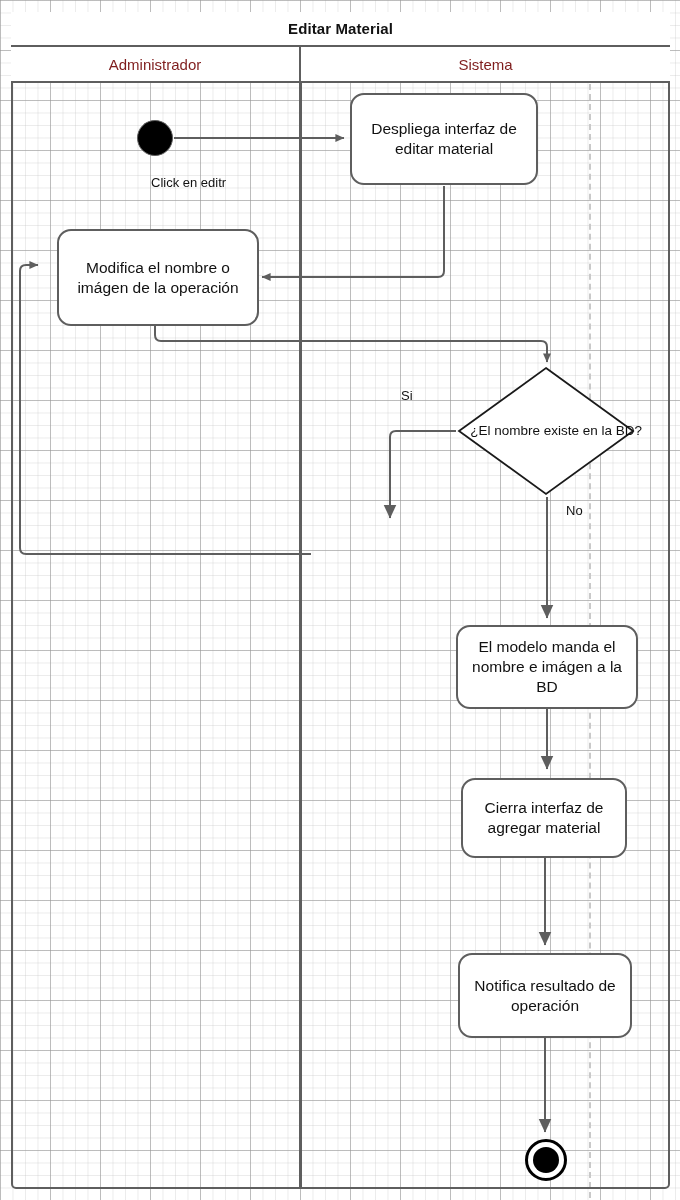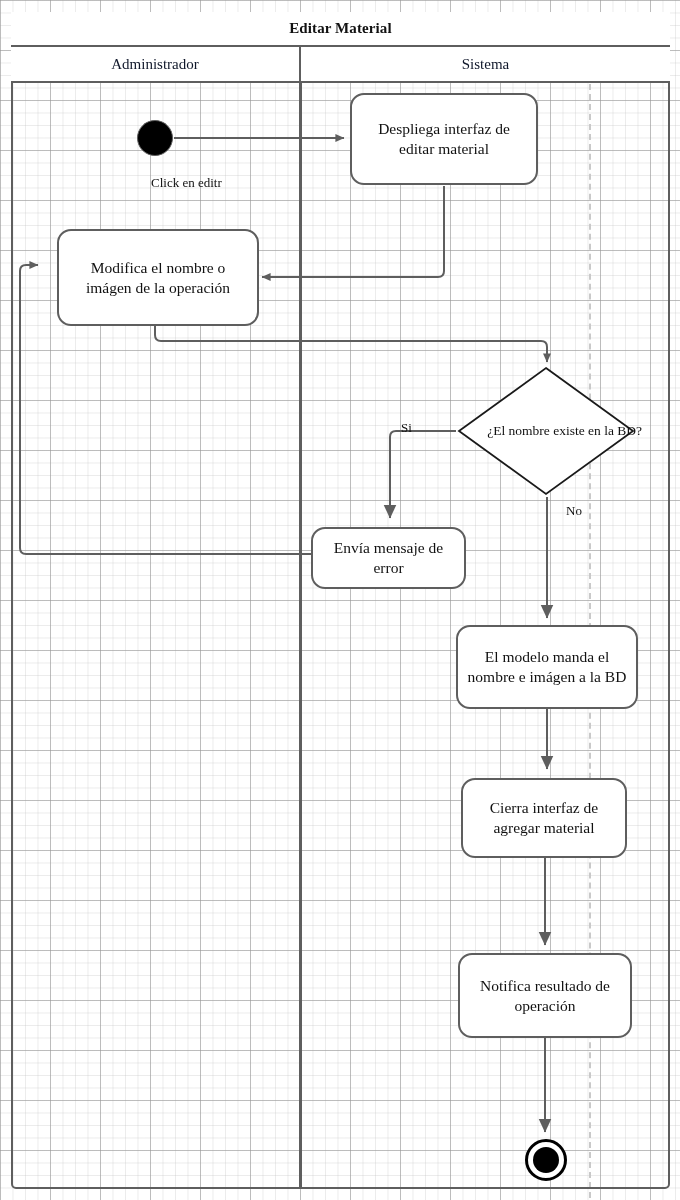--- a/index.html
+++ b/index.html
@@ -17,21 +17,21 @@
       linear-gradient(to right, rgba(150,150,150,0.55) 1px, transparent 1px),
       linear-gradient(to bottom, rgba(150,150,150,0.55) 1px, transparent 1px),
       linear-gradient(to right, rgba(200,200,200,0.35) 1px, transparent 1px),
       linear-gradient(to bottom, rgba(200,200,200,0.35) 1px, transparent 1px);
     background-size:
       50px 50px,
       50px 50px,
       12.5px 12.5px,
       12.5px 12.5px;
     background-position: 0px 0px, 0px 0px, 0px 0px, 0px 0px;
-    font-family: Liberation Serif, serif;
+    font-family: Liberation Sans, sans-serif;
   }
 
   
   .page-break {
     position: absolute;
     top: 84px;
     left: 589px;
     width: 0;
     height: 1114px;
     border-left: 2px dashed #c9c9c9;
@@ -69,21 +69,21 @@
   .lane-head {
     position: absolute;
     top: 47px;
     height: 36px;
     box-sizing: border-box;
     border-bottom: 2.5px solid #5e5e5e;
     display: flex;
     align-items: center;
     justify-content: center;
     font-size: 15px;
-    color: #0f172a;
+    color: #7f1d1d;
     background: #fff;
   }
   .lane-head.left  { left: 11px;  width: 290px; border-right: 2.5px solid #5e5e5e; }
   .lane-head.right { left: 301px; width: 369px; }
 
   .lane-divider {
     position: absolute;
     left: 299px;
     top: 83px;
     width: 2.5px;
@@ -246,25 +246,24 @@
 
   <div class="act" style="left:57px; top:229px; width:202px; height:97px;">Modifica el nombre o imágen de la operación</div>
 
   <div class="decision-wrap">
     <svg width="176" height="128" viewBox="0 0 176 128" xmlns="http://www.w3.org/2000/svg">
       <polygon points="88,1 175,64 88,127 1,64" fill="#ffffff" stroke="#1a1a1a" stroke-width="1.8"></polygon>
     </svg>
     <div class="decision-label">¿El nombre existe en la BD?</div>
   </div>
 
-  <div class="edge-label" style="left:401px; top:420px;">Si</div>
+  <div class="edge-label" style="left:401px; top:388px;">Si</div>
 
   <div class="edge-label" style="left:566px; top:503px;">No</div>
 
-  <div class="act" style="left:311px; top:527px; width:155px; height:62px;">Envía mensaje de error</div>
 
   <div class="act" style="left:456px; top:625px; width:182px; height:84px;">El modelo manda el nombre e imágen a la BD</div>
 
   <div class="act" style="left:461px; top:778px; width:166px; height:80px;">Cierra interfaz de agregar material</div>
 
   <div class="act" style="left:458px; top:953px; width:174px; height:85px;">Notifica resultado de operación</div>
 
   <div class="end-node"></div>
 
 </div>

